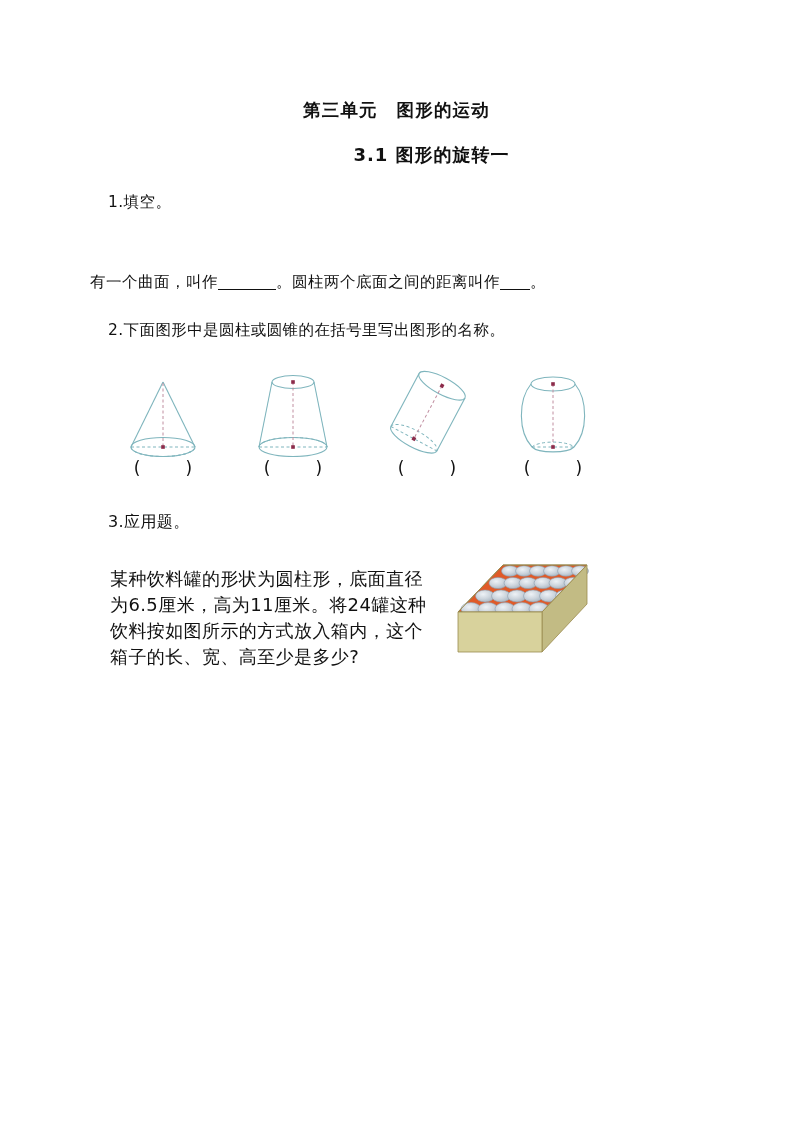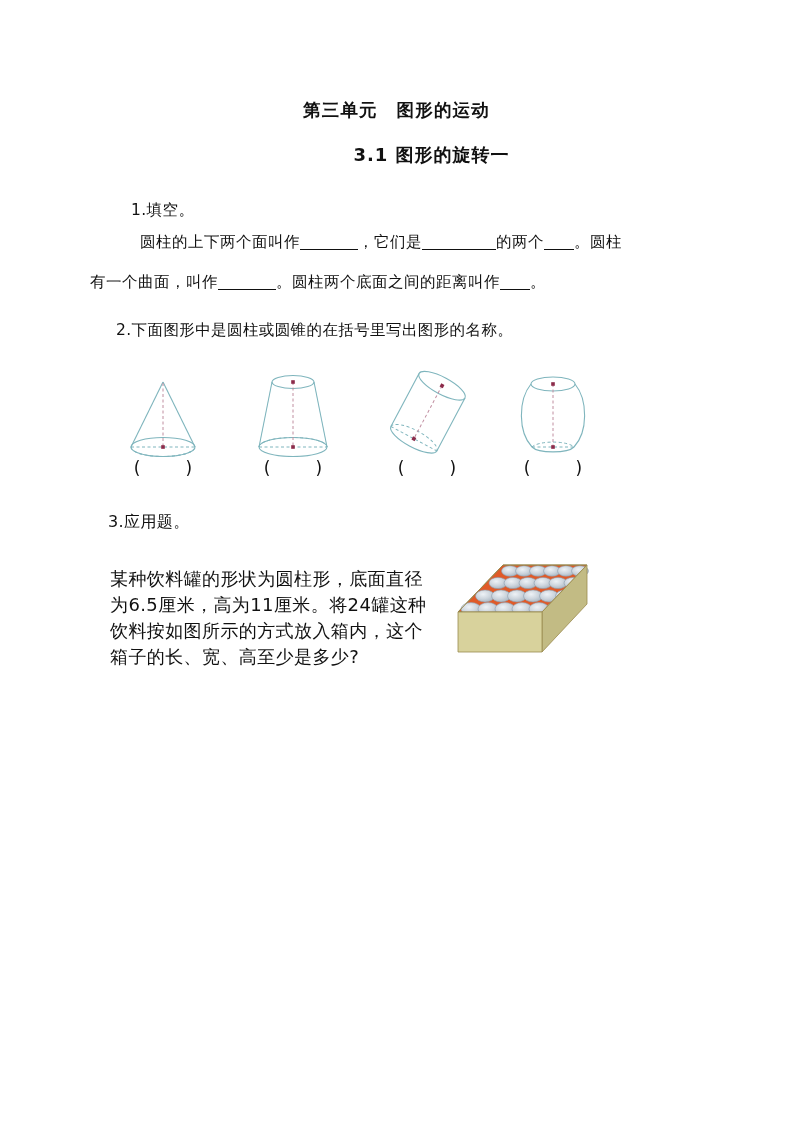--- a/index.html
+++ b/index.html
@@ -64,24 +64,24 @@
   .blank {
     display: inline-block;
     border-bottom: 1.4px solid #111;
     vertical-align: -3px;
     height: 13px;
   }
   .b-lg { width: 58px; }
   .b-xl { width: 74px; }
   .b-sm { width: 30px; }
 
-  #q1-label  { left: 108px; top: 200px; margin-left: 23px; }
+  #q1-label  { left: 108px; top: 192px; }
   #q1-line1  { left: 140px; top: 232px; }
   #q1-line2  { left: 90px; top: 272px; }
-  #q2-label  { left: 108px; top: 320px; margin-left: 8px; }
+  #q2-label  { left: 108px; top: 320px; }
   #q3-label  { left: 108px; top: 512px; font-size: 16px; }
 
   
   #shapes-row {
     position: absolute;
     left: 108px;
     top: 362px;
     width: 500px;
     height: 125px;
   }
@@ -133,23 +133,20 @@
 </head>
 <body>
 
 <div class="page">
 
   <div class="doc-title">第三单元　图形的运动</div>
   <div class="doc-subtitle">3.1 图形的旋转一</div>
 
   <div class="q-label" id="q1-label">1.填空。</div>
 
-  <div class="body-line" id="q1-line1">
-    <span>圆柱的上下两个面叫作</span><span class="blank b-lg"></span><span>，它们是</span><span class="blank b-xl"></span><span>的两个</span><span class="blank b-sm"></span><span>。圆柱</span>
-  </div>
 
   <div class="body-line" id="q1-line2">
     <span>有一个曲面，叫作</span><span class="blank b-lg"></span><span>。圆柱两个底面之间的距离叫作</span><span class="blank b-sm"></span><span>。</span>
   </div>
 
   <div class="q-label" id="q2-label">2.下面图形中是圆柱或圆锥的在括号里写出图形的名称。</div>
 
   <div id="shapes-row">
 
     <div class="shape-cell" id="shape-1">

